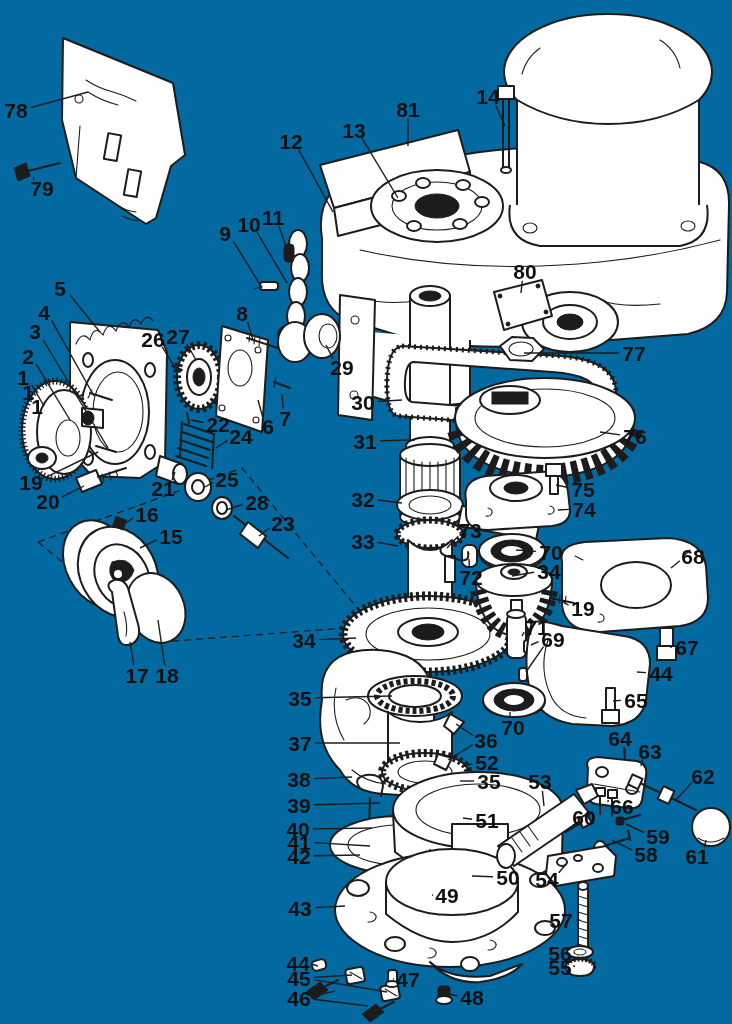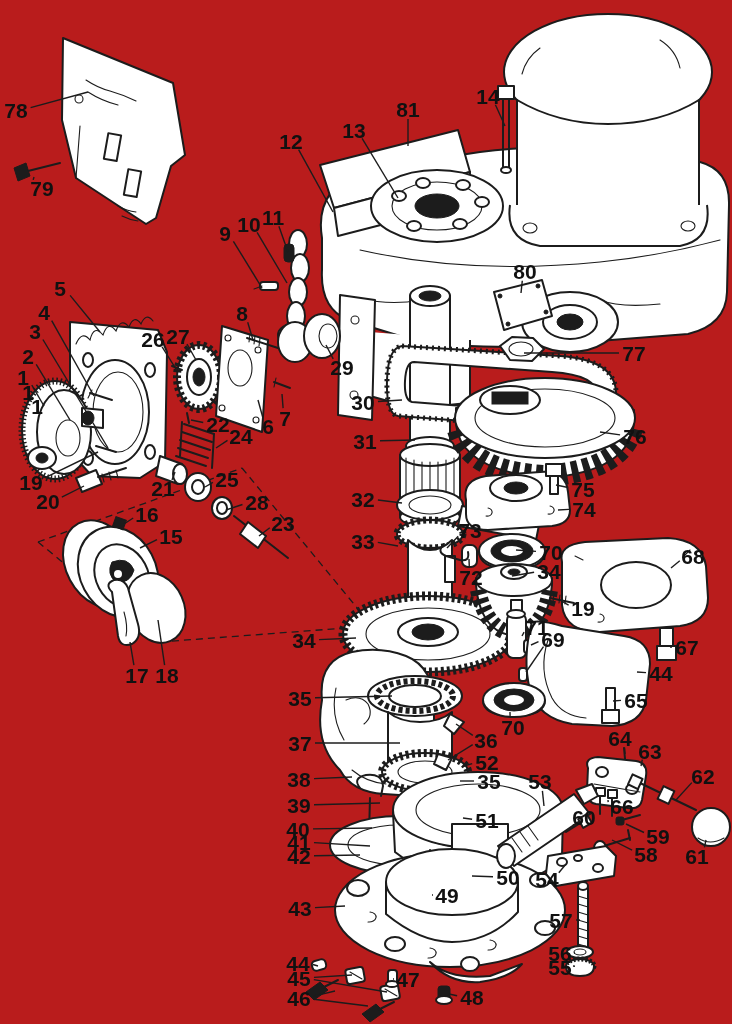--- a/index.html
+++ b/index.html
@@ -1,16 +1,16 @@
 <!DOCTYPE html>
 <html><head>
 <meta charset="utf-8">
 <style>
   html,body{margin:0;padding:0;background:#ffffff;}
-  #stage{position:relative;width:732px;height:1024px;background:#b91c1c;overflow:hidden;
+  #stage{position:relative;width:732px;height:1024px;background:#0369a1;overflow:hidden;
          font-family:"Liberation Sans", sans-serif;}
   svg{position:absolute;left:0;top:0;}
   .ink{stroke:#1c1c1c;fill:none;stroke-width:2;stroke-linecap:round;stroke-linejoin:round;}
   .ink-thin{stroke:#1c1c1c;fill:none;stroke-width:1.1;stroke-linecap:round;}
   .white{fill:#ffffff;stroke:#1c1c1c;stroke-width:2;stroke-linejoin:round;}
   .dark{fill:#1c1c1c;stroke:#1c1c1c;stroke-width:1;}
   .teeth{stroke:#1c1c1c;fill:none;}
   .dashed{stroke:#1c1c1c;stroke-width:1.3;stroke-dasharray:7,5;fill:none;}
   .callout-text{font-family:"Liberation Sans", sans-serif;font-weight:bold;font-size:21px;fill:#111111;}
   .leader{stroke:#1c1c1c;stroke-width:1.4;}

